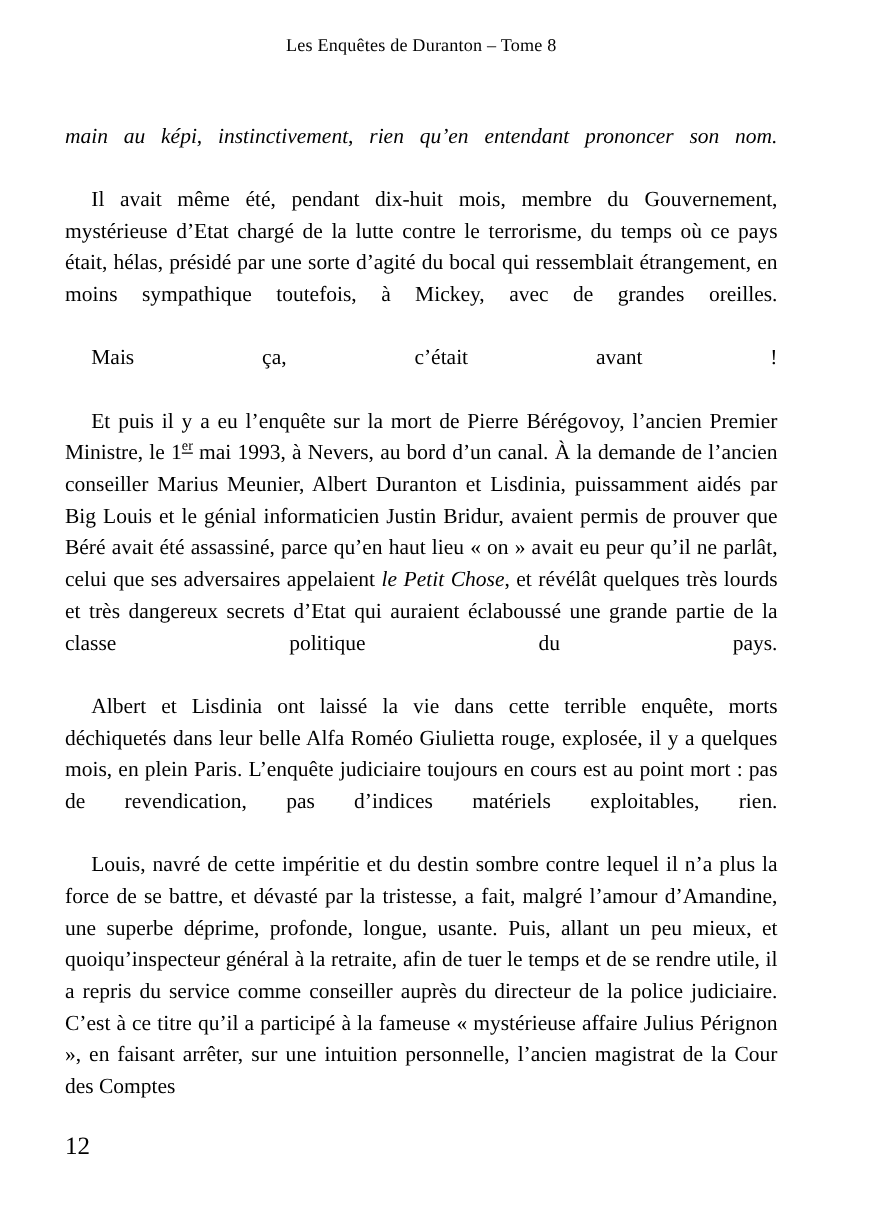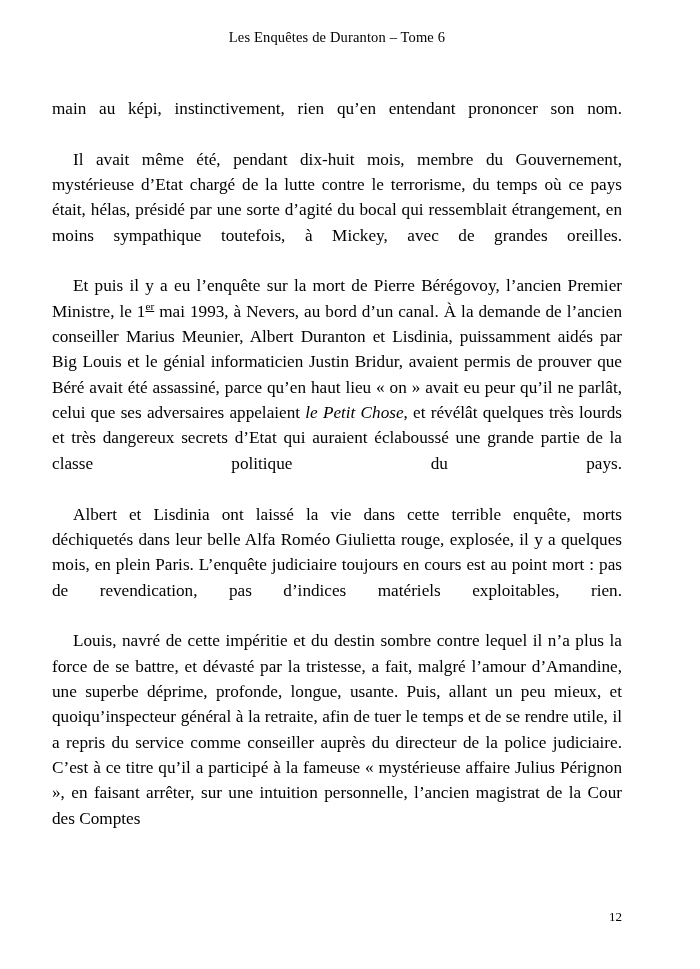--- a/index.html
+++ b/index.html
@@ -48,20 +48,21 @@
     hyphens: none;
   }
 
   .para {
     margin: 0;
     text-indent: 21px;
     text-align: justify;
   }
   .para.no-indent {
     text-indent: 0;
+    font-style: italic;
   }
   
   .para::after {
     content: "";
     display: inline-block;
     width: 100%;
   }
   .para.full-justify-last::after {
     content: normal;
     display: none;
@@ -76,38 +77,39 @@
     line-height: 0;
     text-decoration: underline;
   }
 
   
   .folio {
     position: absolute;
     top: 908px;
     left: 52px;
     width: 570px;
-    text-align: right;
-    font-size: 13px;
+    text-align: left;
+    font-size: 20px;
     line-height: 18px;
   }
 </style>
 </head>
 <body>
 
 <div class="page">
 
-  <div class="running-header">Les Enquêtes de Duranton – Tome 6</div>
+  <div class="running-header">Les Enquêtes de Duranton – Tome 8</div>
 
   <div class="text-block">
 
     <p class="para no-indent">main au képi, instinctivement, rien qu’en entendant prononcer son nom.</p>
 
     <p class="para">Il avait même été, pendant dix-huit mois, membre du Gouvernement, mystérieuse d’Etat chargé de la lutte contre le terrorisme, du temps où ce pays était, hélas, présidé par une sorte d’agité du bocal qui ressemblait étrangement, en moins sympathique toutefois, à Mickey, avec de grandes oreilles.</p>
 
+    <p class="para">Mais ça, c’était avant !</p>
 
     <p class="para">
       <span>Et puis il y a eu l’enquête sur la mort de Pierre Bérégovoy, l’ancien Premier Ministre, le 1</span><sup>er</sup><span> mai 1993, à Nevers, au bord d’un canal. À la demande de l’ancien conseiller Marius Meunier, Albert Duranton et Lisdinia, puissamment aidés par Big Louis et le génial informaticien Justin Bridur, avaient permis de prouver que Béré avait été assassiné, parce qu’en haut lieu « on » avait eu peur qu’il ne parlât, celui que ses adversaires appelaient </span><em>le Petit Chose</em><span>, et révélât quelques très lourds et très dangereux secrets d’Etat qui auraient éclaboussé une grande partie de la classe politique du pays.</span>
     </p>
 
     <p class="para">Albert et Lisdinia ont laissé la vie dans cette terrible enquête, morts déchiquetés dans leur belle Alfa Roméo Giulietta rouge, explosée, il y a quelques mois, en plein Paris. L’enquête judiciaire toujours en cours est au point mort : pas de revendication, pas d’indices matériels exploitables, rien.</p>
 
     <p class="para full-justify-last">Louis, navré de cette impéritie et du destin sombre contre lequel il n’a plus la force de se battre, et dévasté par la tristesse, a fait, malgré l’amour d’Amandine, une superbe déprime, profonde, longue, usante. Puis, allant un peu mieux, et quoiqu’inspecteur général à la retraite, afin de tuer le temps et de se rendre utile, il a repris du service comme conseiller auprès du directeur de la police judiciaire. C’est à ce titre qu’il a participé à la fameuse « mystérieuse affaire Julius Pérignon », en faisant arrêter, sur une intuition personnelle, l’ancien magistrat de la Cour des Comptes</p>
 
   </div>

